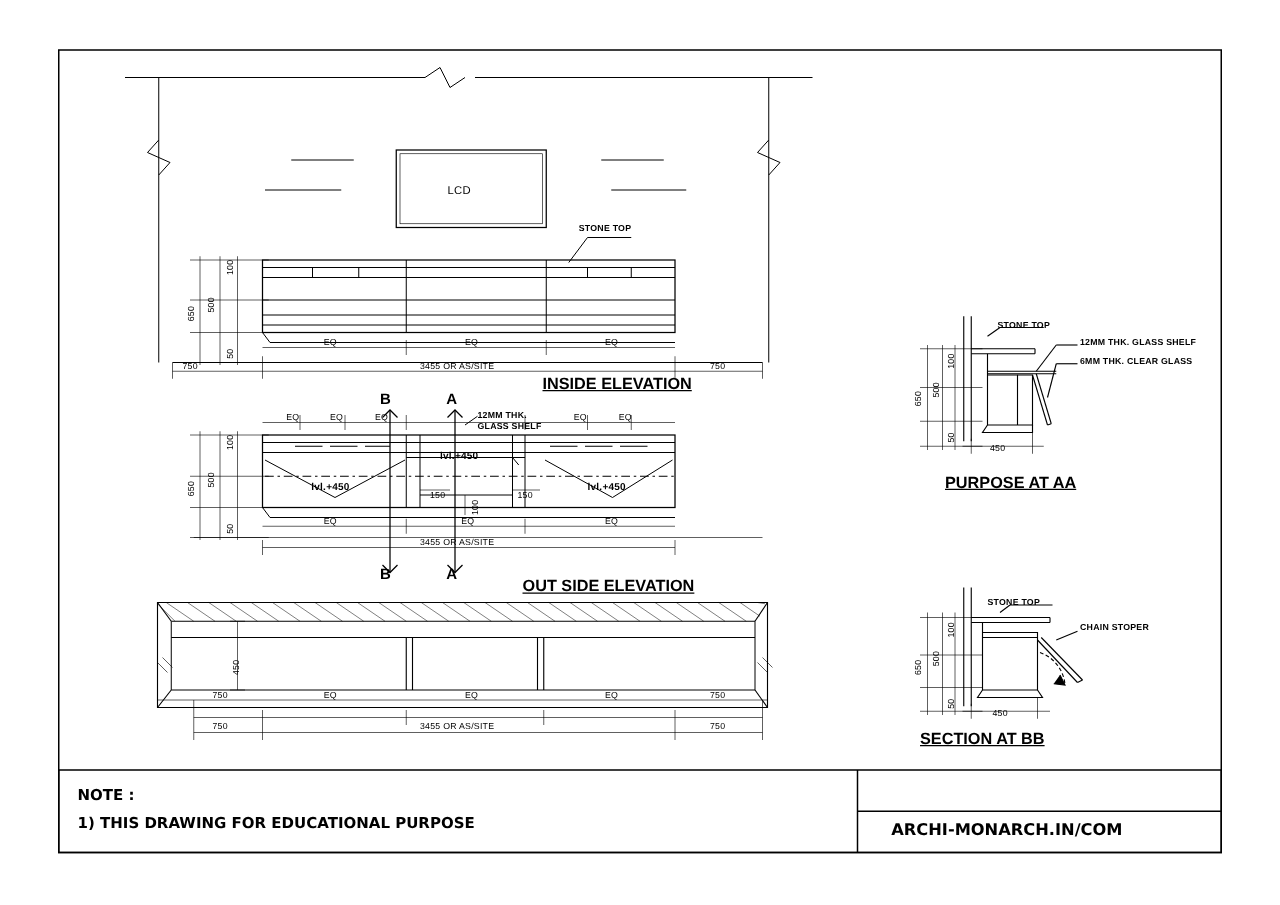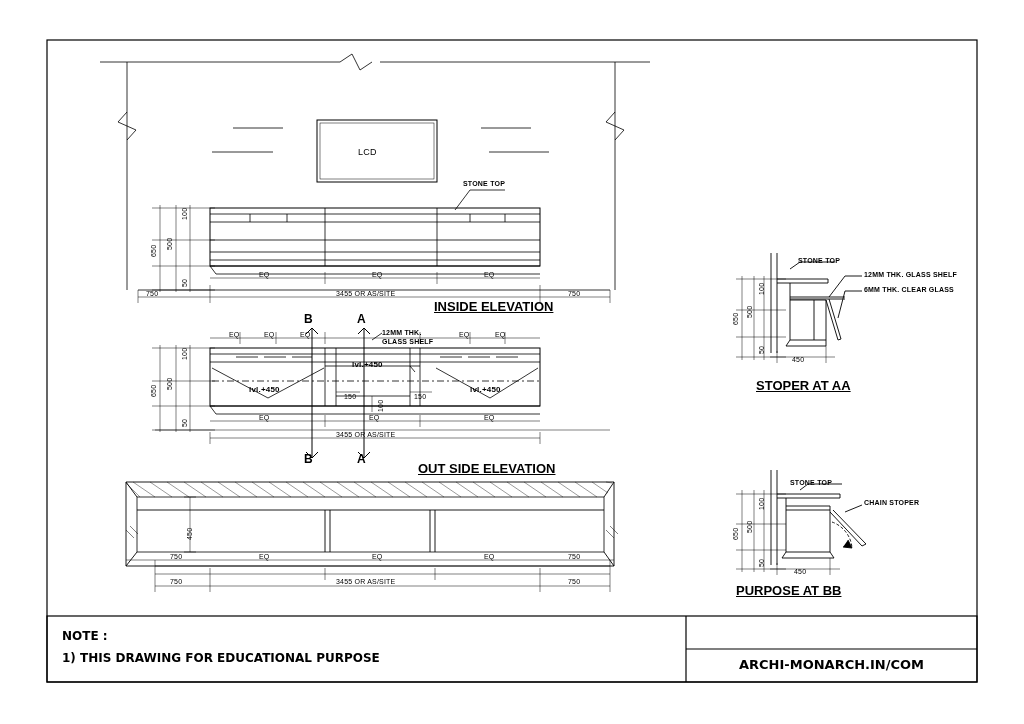--- a/index.html
+++ b/index.html
@@ -414,28 +414,28 @@
   <div class="lbl" style="left:568px; top:578px;">750</div>
 
   <div class="lbl b" style="left:798px; top:257px;">STONE TOP</div>
   <div class="lbl b" style="left:864px; top:271px;">12MM THK. GLASS SHELF</div>
   <div class="lbl b" style="left:864px; top:286px;">6MM THK. CLEAR GLASS</div>
   <div class="lbl vert" style="left:732px; top:325px;">650</div>
   <div class="lbl vert" style="left:746px; top:318px;">500</div>
   <div class="lbl vert" style="left:758px; top:295px;">100</div>
   <div class="lbl vert" style="left:758px; top:354px;">50</div>
   <div class="lbl" style="left:792px; top:356px;">450</div>
-  <div class="ttl" style="left:756px; top:378px;">STOPER AT AA</div>
+  <div class="ttl" style="left:756px; top:378px;">PURPOSE AT AA</div>
 
   <div class="lbl b" style="left:790px; top:479px;">STONE TOP</div>
   <div class="lbl b" style="left:864px; top:499px;">CHAIN STOPER</div>
   <div class="lbl vert" style="left:732px; top:540px;">650</div>
   <div class="lbl vert" style="left:746px; top:533px;">500</div>
   <div class="lbl vert" style="left:758px; top:510px;">100</div>
   <div class="lbl vert" style="left:758px; top:567px;">50</div>
   <div class="lbl" style="left:794px; top:568px;">450</div>
-  <div class="ttl" style="left:736px; top:583px;">PURPOSE AT BB</div>
+  <div class="ttl" style="left:736px; top:583px;">SECTION AT BB</div>
 
   <div class="note-txt" style="left:62px; top:629px;">NOTE :</div>
   <div class="note-txt" style="left:62px; top:651px;">1) THIS DRAWING FOR EDUCATIONAL PURPOSE</div>
-  <div class="tb-txt" style="left:686px; top:657px; width:291px;">ARCHI-MONARCH.IN/COM</div>
+  <div class="tb-txt" style="left:660px; top:657px; width:291px;">ARCHI-MONARCH.IN/COM</div>
 
 </div>
 
 </body></html>

